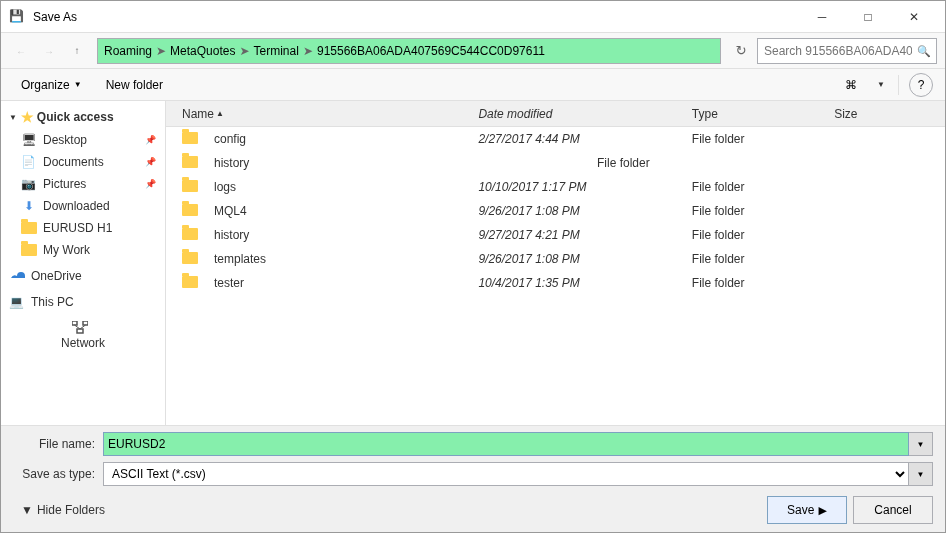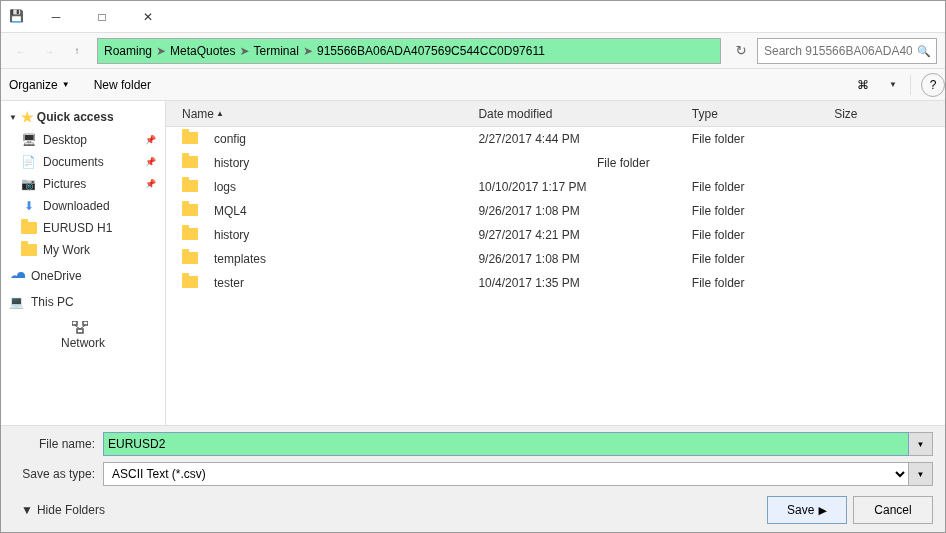--- a/index.html
+++ b/index.html
@@ -18,21 +18,21 @@
     .toolbar { height: 36px; background: #f8f8f8; display: flex; align-items: center; padding: 0 8px; border-bottom: 1px solid #e0e0e0; gap: 4px; }
     .nav-btn { width: 24px; height: 24px; border: none; background: transparent; cursor: pointer; display: flex; align-items: center; justify-content: center; border-radius: 2px; color: #666; font-size: 10px; }
     .nav-btn.disabled { color: #ccc; cursor: default; }
     .breadcrumb-bar { flex: 1; height: 26px; background: #86efac; border: 1px solid #abadb3; display: flex; align-items: center; padding: 0 4px; margin: 0 4px; font-size: 12px; }
     .breadcrumb-sep { color: #666; margin: 0 2px; }
     .breadcrumb-item { color: #000; cursor: pointer; padding: 0 2px; }
     .refresh-btn { width: 24px; height: 24px; border: none; background: transparent; cursor: pointer; color: #666; display: flex; align-items: center; justify-content: center; }
     .search-box { width: 180px; height: 26px; border: 1px solid #abadb3; padding: 0 24px 0 6px; font-size: 12px; background: #fff; position: relative; }
 
     
-    .toolbar2 { height: 32px; background: #f8f8f8; display: flex; align-items: center; padding: 0 0; border-bottom: 1px solid #e0e0e0; gap: 8px; }
+    .toolbar2 { height: 32px; background: #f8f8f8; display: flex; align-items: center; padding: 0 12px; border-bottom: 1px solid #e0e0e0; gap: 8px; }
     .toolbar2-btn { height: 24px; padding: 0 8px; border: none; background: transparent; cursor: pointer; font-size: 12px; display: flex; align-items: center; gap: 4px; border-radius: 2px; }
     .chevron { font-size: 8px; }
 
     
     .main { display: flex; flex: 1; overflow: hidden; }
 
     
     .sidebar { width: 165px; background: #fff; border-right: 1px solid #e0e0e0; overflow-y: auto; padding: 4px 0; }
     .sidebar-section { margin-bottom: 4px; }
     .sidebar-header { display: flex; align-items: center; padding: 4px 8px; font-size: 12px; font-weight: 600; color: #333; cursor: pointer; }
@@ -46,21 +46,21 @@
     .folder-icon { width: 16px; height: 12px; background: #ffd04e; border-radius: 1px; position: relative; display: inline-block; }
     .folder-icon::before { content: ''; position: absolute; top: -3px; left: 0; width: 7px; height: 3px; background: #ffd04e; border-radius: 1px 1px 0 0; }
 
     
     .star-icon { color: #ffd04e; font-size: 14px; }
 
     
     .filelist { flex: 1; background: #fff; overflow-y: auto; }
     .filelist-header { display: flex; align-items: center; padding: 0 16px; height: 26px; border-bottom: 1px solid #e0e0e0; background: #f0f0f0; font-size: 12px; color: #333; }
     .col-name { flex: 2.5; display: flex; align-items: center; gap: 2px; cursor: pointer; }
-    .col-date { flex: 1.8; cursor: pointer; }
+    .col-date { flex: 1.8; cursor: pointer; font-style: italic; }
     .col-type { flex: 1.2; cursor: pointer; }
     .col-size { flex: 0.8; cursor: pointer; }
     .sort-arrow { font-size: 8px; color: #333; }
     .file-row { display: flex; align-items: center; padding: 2px 16px; height: 24px; cursor: pointer; font-size: 12px; color: #333; }
     .file-row-icon { width: 20px; margin-right: 6px; }
     .file-row .col-name { gap: 6px; }
 
     
     .bottombar { background: #f0f0f0; border-top: 1px solid #e0e0e0; padding: 6px 12px; display: flex; flex-direction: column; gap: 6px; }
     .form-row { display: flex; align-items: center; }
@@ -84,20 +84,21 @@
     .toolbar-view-btn { width: 30px; height: 24px; border: none; background: transparent; cursor: pointer; display: flex; align-items: center; justify-content: center; }
     .view-dropdown { width: 14px; height: 24px; border: none; background: transparent; cursor: pointer; display: flex; align-items: center; justify-content: center; font-size: 8px; color: #333; }
   </style>
 </head>
 <body>
 
 <div class="window">
 
   <div class="titlebar">
     <span class="titlebar-icon">💾</span>
+    <span class="titlebar-title">Save As</span>
     <div class="titlebar-controls">
       <button class="titlebar-btn">─</button>
       <button class="titlebar-btn">□</button>
       <button class="titlebar-btn close">✕</button>
     </div>
   </div>
 
   <div class="toolbar">
     <button class="nav-btn disabled" title="Back">←</button>
     <button class="nav-btn disabled" title="Forward">→</button>

